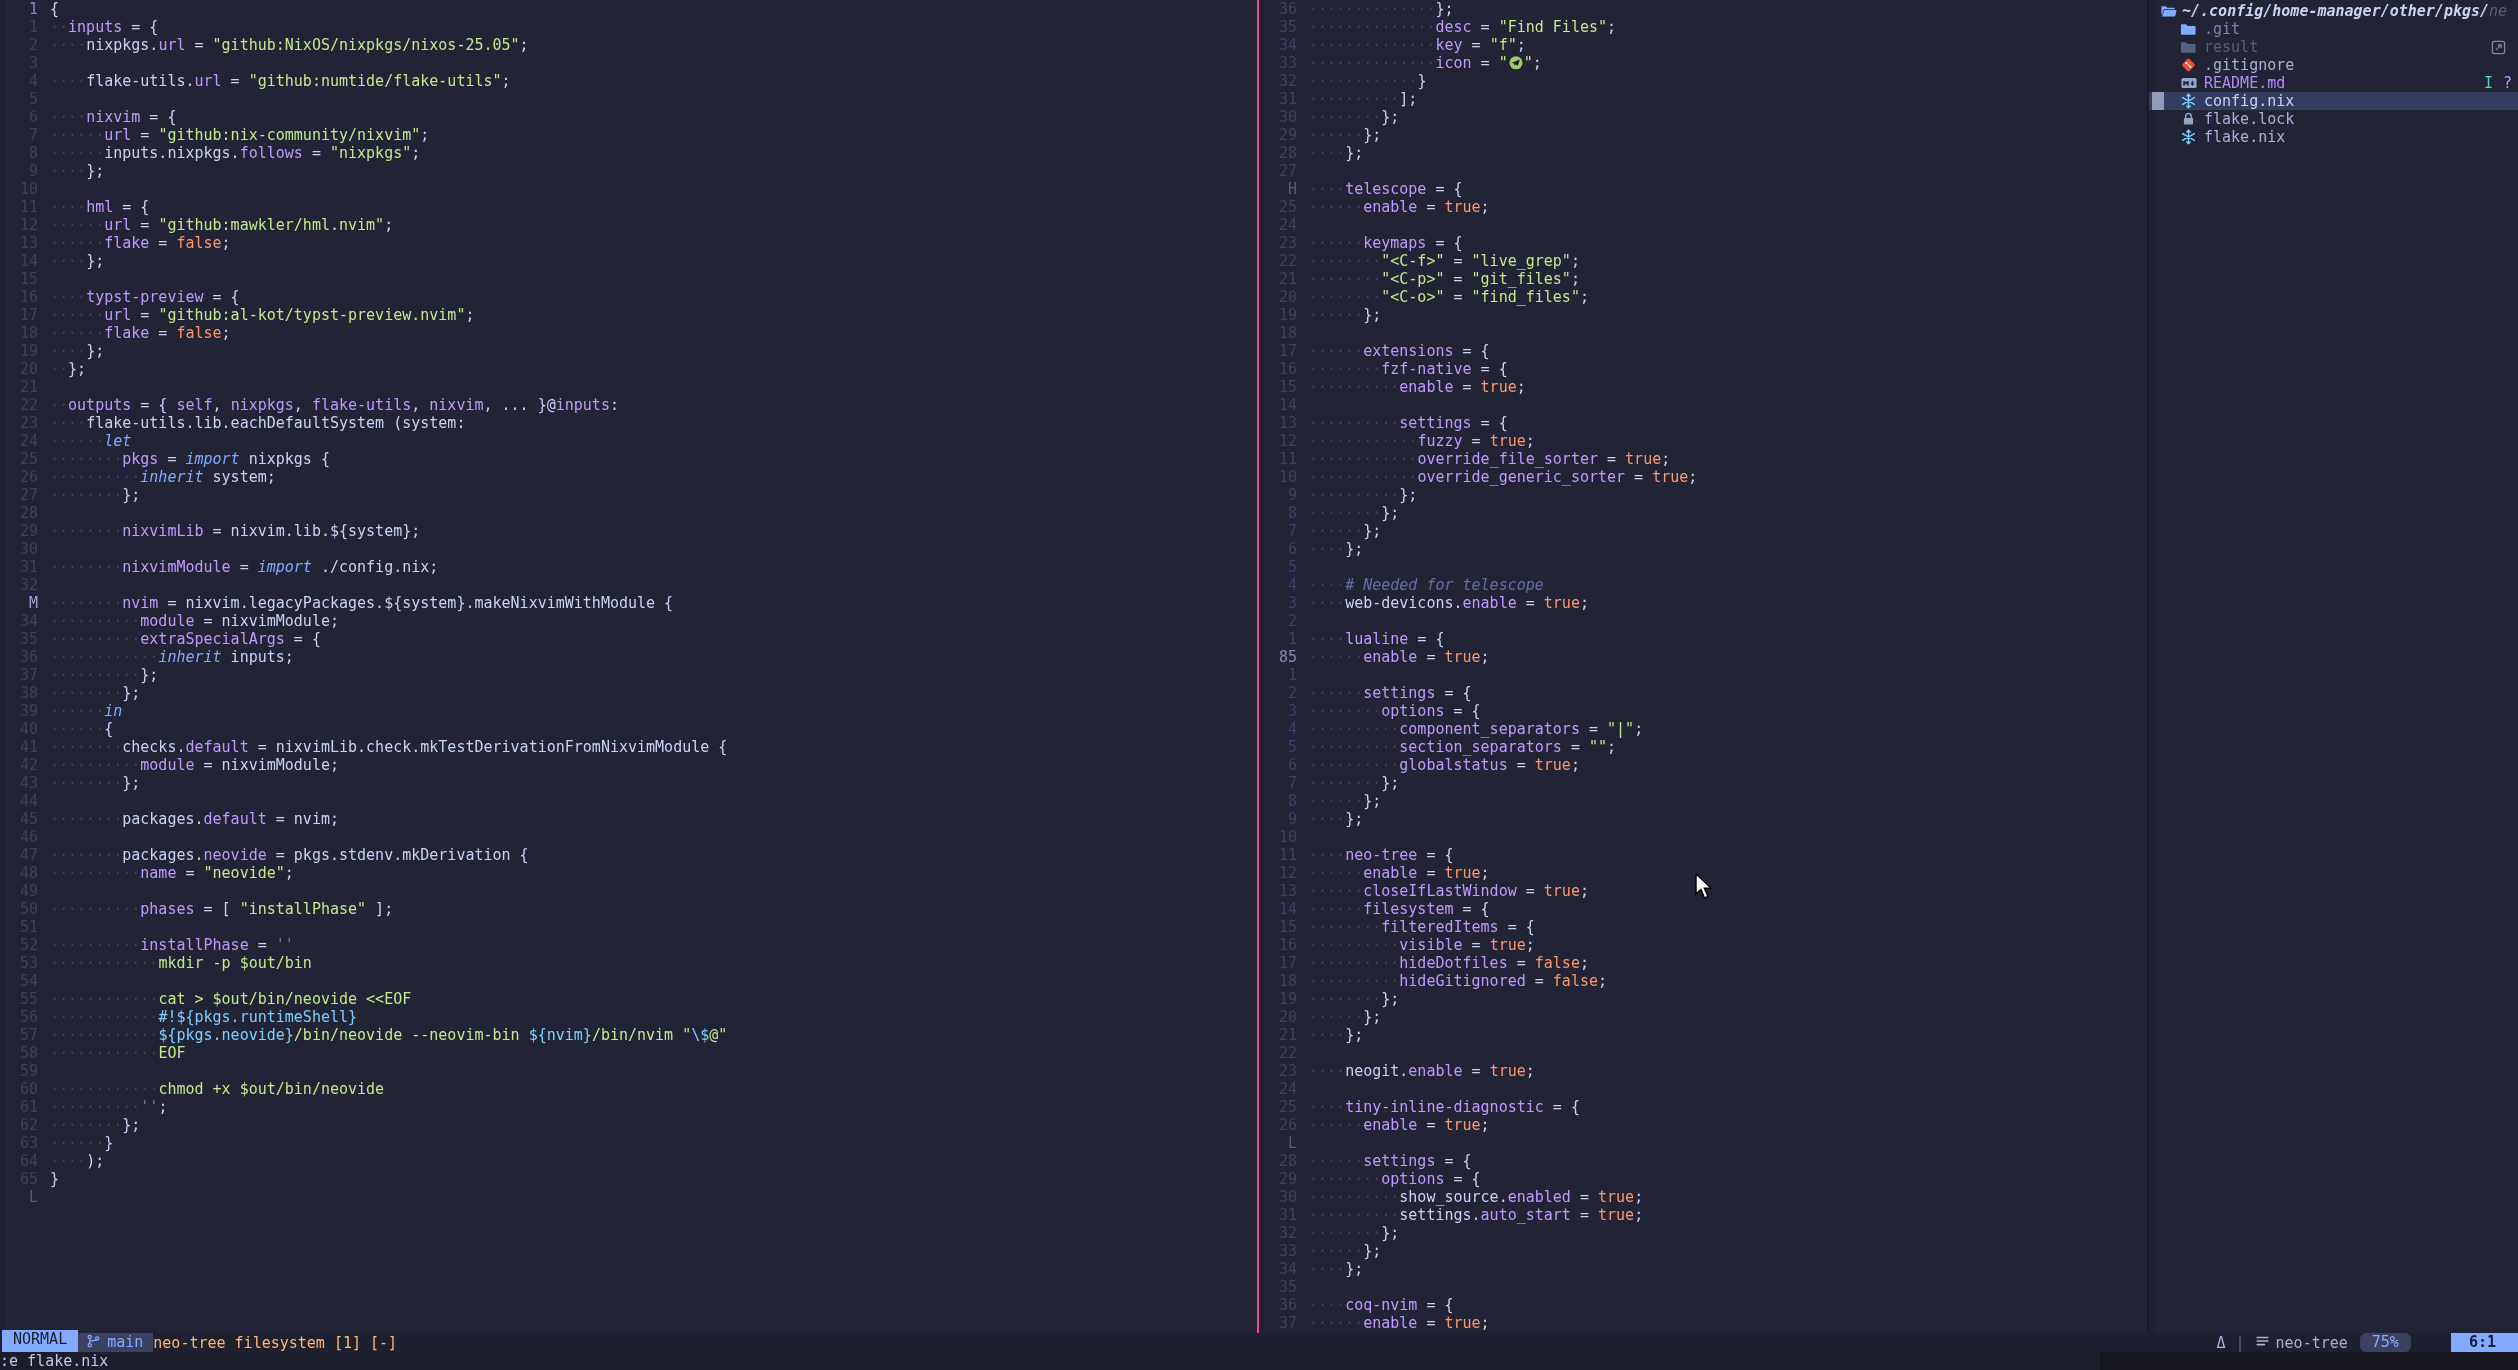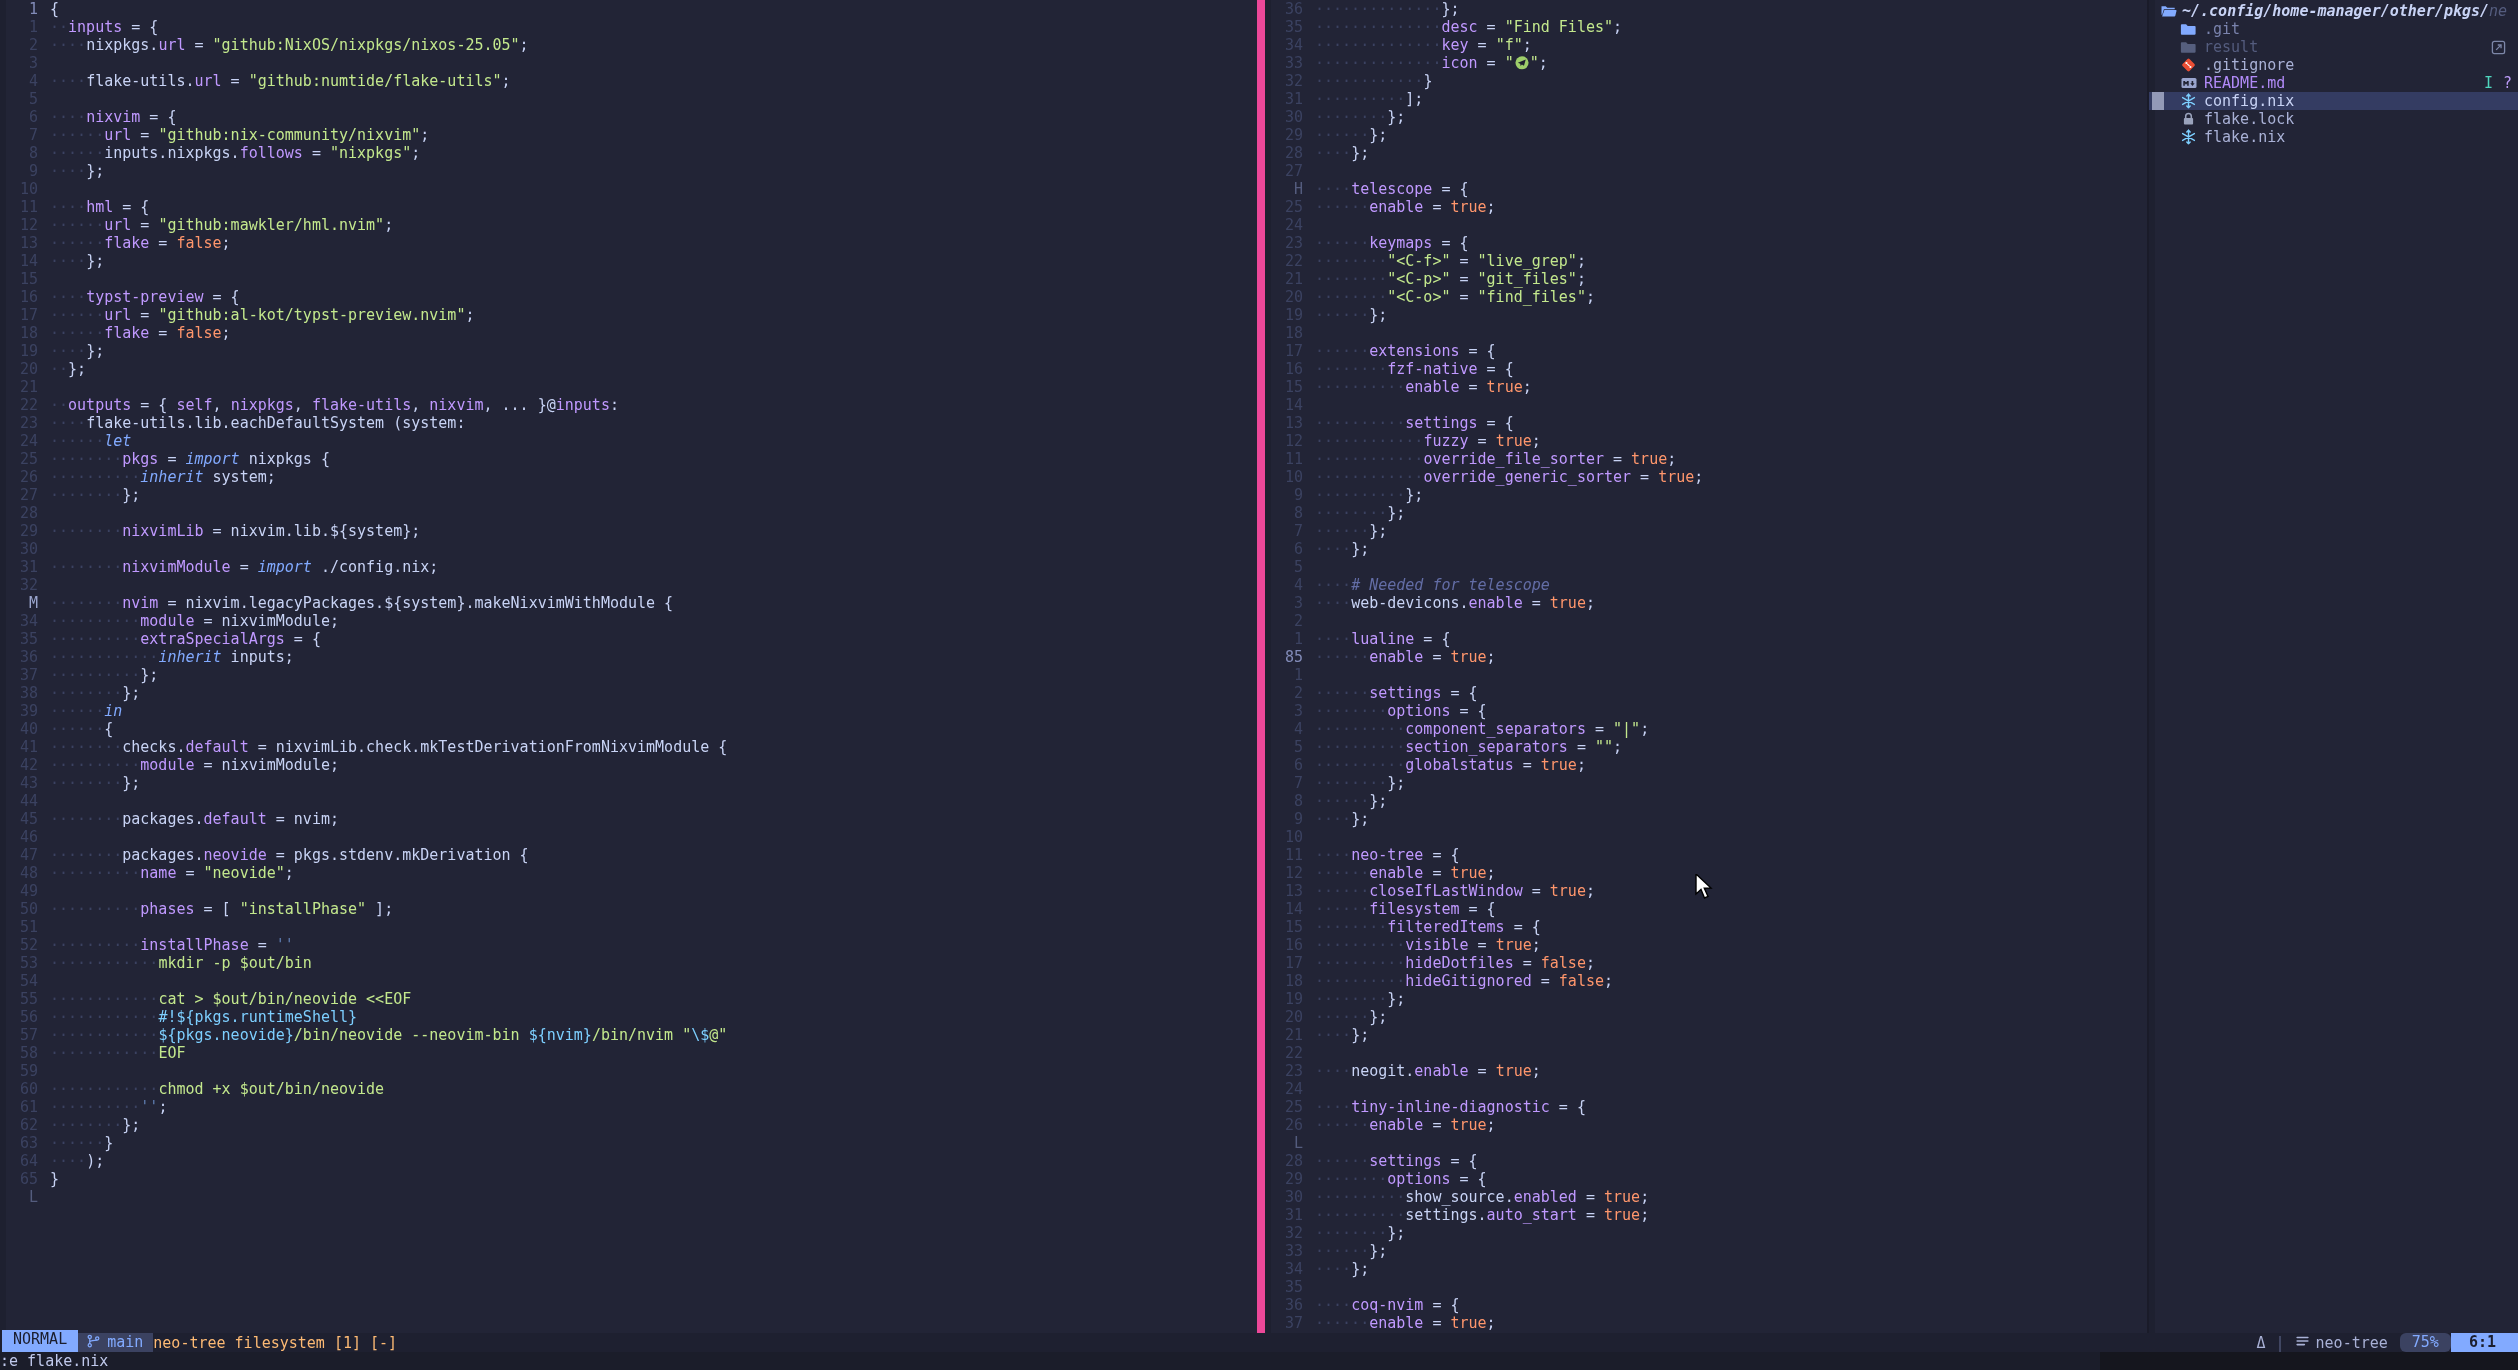--- a/index.html
+++ b/index.html
@@ -1,20 +1,20 @@
 <!DOCTYPE html>
 <html><head>
 <meta charset="utf-8">
 <style>
   html,body{margin:0;padding:0;background:#15161e;}
   body{width:2518px;height:1370px;position:relative;overflow:hidden;
        font-family:"DejaVu Sans Mono", monospace;font-size:15px;line-height:18px;}
   .pane{position:absolute;top:0;height:1333px;background:#222436;overflow:hidden;}
   #pane-left{left:0;width:1257px;}
-  #pane-right{left:1257px;width:890px;border-left:8px solid #ec4899;}
+  #pane-right{left:1257px;width:890px;border-left:2px solid #ec4899;}
   #pane-tree{left:2147px;width:371px;border-left:2px solid #1a1b29;}
   .edge{position:absolute;left:0;top:0;width:6px;height:100%;background:#1e2030;}
   .row{height:18px;white-space:pre;position:relative;}
   .num{display:inline-block;width:38px;text-align:right;color:#3b4261;}
   .num.cur{color:#828bb8;}
   .num.mark{color:#9aa5ce;}
   .num.markdim{color:#545c7e;}
   .gap{display:inline-block;width:12px;}
   .tk-f{color:#c8d3f5}.tk-p{color:#c099ff}.tk-s{color:#c3e88d}.tk-o{color:#ff966c}
   .tk-k{color:#82aaff;font-style:italic}.tk-c{color:#7dcfff}.tk-q{color:#5d7cb0}
@@ -34,21 +34,21 @@
   #statusline{position:absolute;left:0;top:1333px;width:2518px;height:19px;background:#1e2030;
               display:flex;align-items:center;}
   .sl-mode{background:#82aaff;color:#1b1e2e;font-weight:normal;padding:0 11px;height:26px;line-height:19px;margin-left:2px;}
   .sl-branch{background:#3b4261;color:#82aaff;padding:0 10px 0 8px;height:19px;line-height:19px;display:flex;gap:6px;}
   .sl-file{color:#fdba74;}
   .sl-right{position:absolute;right:0;top:0;height:19px;display:flex;align-items:center;}
   .sl-delta{color:#a9b1d6;margin-right:10px;}
   .sl-sep{color:#545c7e;margin-right:10px;}
   .sl-ft{color:#a9b1d6;display:flex;align-items:center;gap:6px;margin-right:12px;}
   .sl-pct{background:#3b4261;color:#82aaff;padding:0 12px;height:19px;line-height:19px;border-radius:6px;}
-  .sl-pos{background:#82aaff;color:#1b1e2e;font-weight:bold;padding:0 22px 0 18px;height:19px;line-height:19px;}
+  .sl-pos{background:#82aaff;color:#1b1e2e;font-weight:bold;padding:0 22px 0 18px;height:19px;line-height:19px;margin-left:40px;}
   #cmdline{position:absolute;left:0;top:1352px;width:2100px;height:18px;background:#1b1d2a;color:#c0c9ec;white-space:pre;}
   #mouse{position:absolute;left:1695px;top:874px;z-index:50;}
 </style>
 </head>
 <body>
 
 <div class="pane" id="pane-left">
   <div class="edge"></div>
   <div class="rows">
       <div class="row"><span class="num cur">1</span><span class="gap"></span><span class="tk-f">{</span></div>

